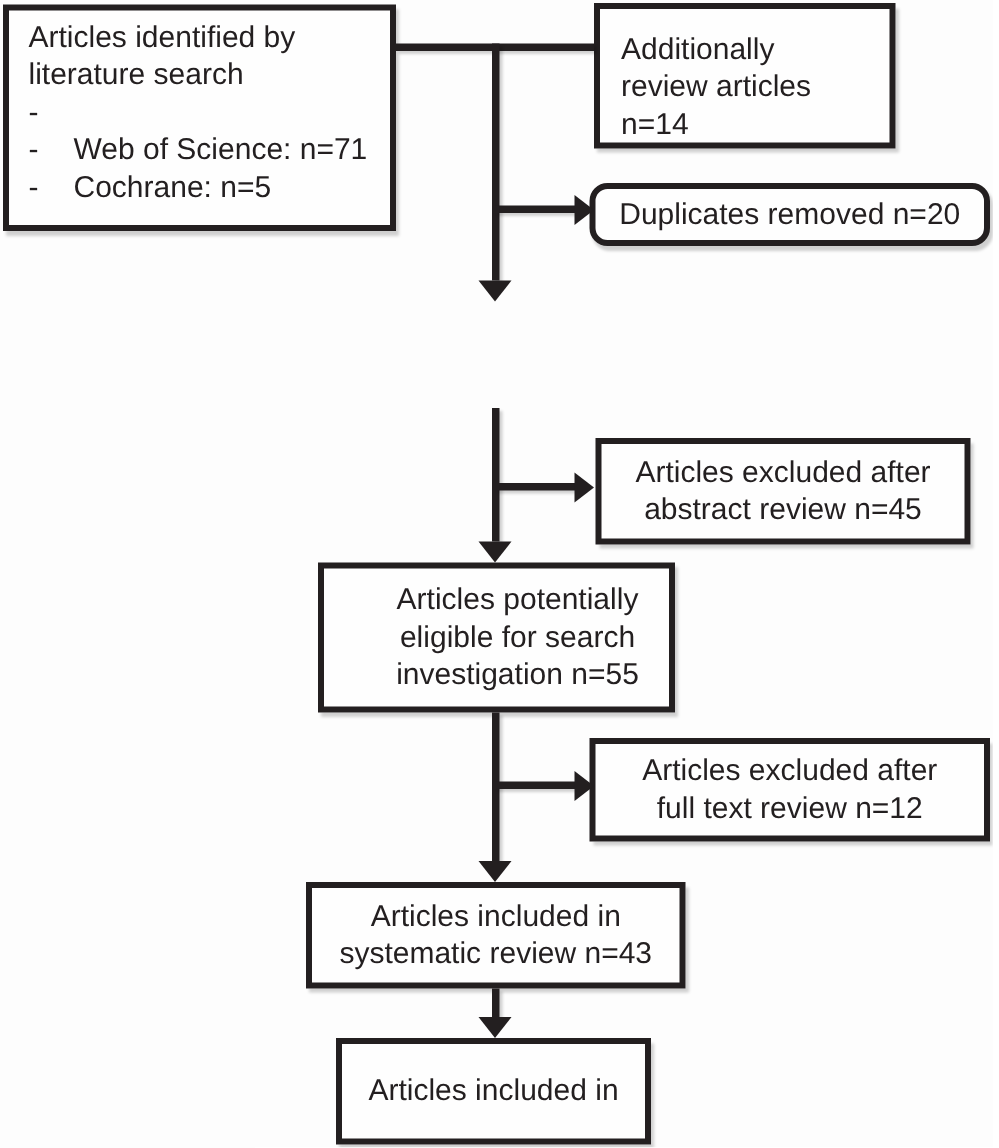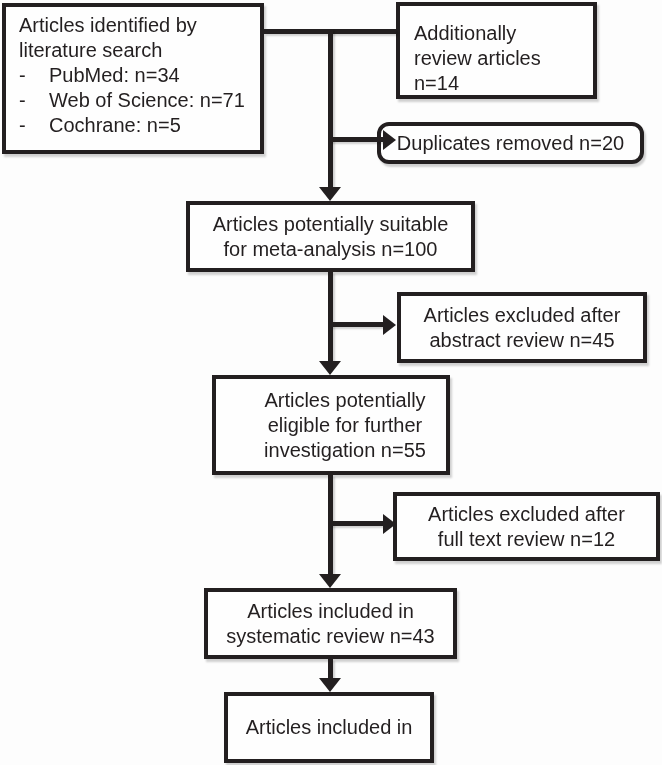--- a/index.html
+++ b/index.html
@@ -53,55 +53,50 @@
 </head>
 <body>
 
 <div id="canvas">
 
   <div class="node left" style="left:2px; top:3px; width:262px; height:151px; padding:6px 8px 6px 13px; justify-content:flex-start;">
     <div class="ln">Articles identified by</div>
     <div class="ln">literature search</div>
     <div class="bullet-row">
       <span class="bullet-marker">-</span>
-      <span class="ln">PubMed: n=34</span>
     </div>
     <div class="bullet-row">
       <span class="bullet-marker">-</span>
       <span class="ln">Web of Science: n=71</span>
     </div>
     <div class="bullet-row">
       <span class="bullet-marker">-</span>
       <span class="ln">Cochrane: n=5</span>
     </div>
   </div>
 
   <div class="node left" style="left:396px; top:2px; width:201px; height:97px; padding:22px 8px 6px 14px;">
     <div class="ln">Additionally</div>
     <div class="ln">review articles</div>
     <div class="ln">n=14</div>
   </div>
 
-  <div class="node center" style="left:377px; top:122px; width:267px; height:42px;border-radius:12px;">
+  <div class="node center" style="left:393px; top:122px; width:267px; height:42px;border-radius:12px;">
     <div class="ln">Duplicates removed n=20</div>
   </div>
 
-  <div class="node center" style="left:186px; top:201px; width:289px; height:71px;">
-    <div class="ln">Articles potentially suitable</div>
-    <div class="ln">for meta-analysis n=100</div>
-  </div>
 
   <div class="node center" style="left:397px; top:292px; width:250px; height:71px;">
     <div class="ln">Articles excluded after</div>
     <div class="ln">abstract review n=45</div>
   </div>
 
   <div class="node center" style="left:212px; top:375px; width:238px; height:100px;padding-left:28px;">
     <div class="ln">Articles potentially</div>
-    <div class="ln">eligible for further</div>
+    <div class="ln">eligible for search</div>
     <div class="ln">investigation n=55</div>
   </div>
 
   <div class="node center" style="left:393px; top:492px; width:267px; height:69px;">
     <div class="ln">Articles excluded after</div>
     <div class="ln">full text review n=12</div>
   </div>
 
   <div class="node center" style="left:204px; top:588px; width:253px; height:71px;">
     <div class="ln">Articles included in</div>

